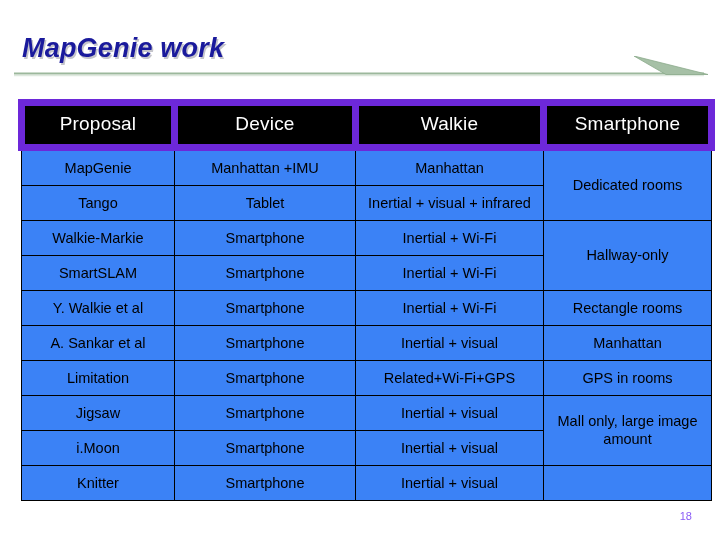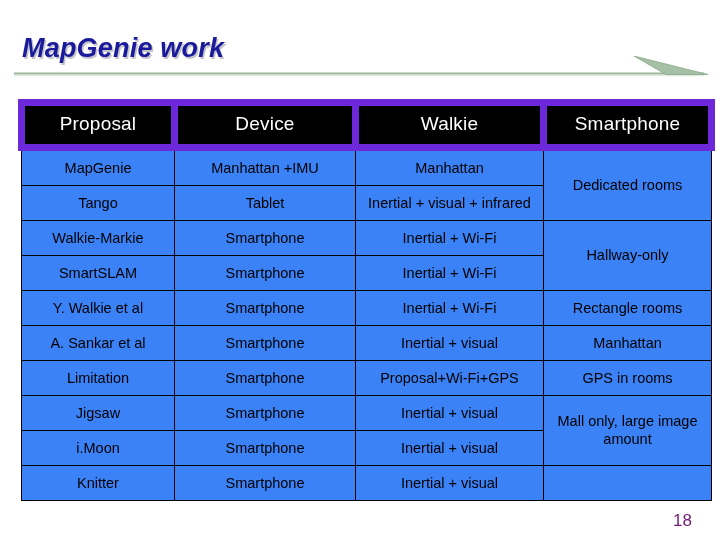--- a/index.html
+++ b/index.html
@@ -79,23 +79,23 @@
   .col-inputs     { width: 188px; }
   .col-limitation { width: 168px; }
 
   .cell-tall { height: 48px; }
   .cell-empty { }
 
   
   .page-number {
     position: absolute;
     right: 28px;
-    bottom: 9px;
-    font-size: 17px;
-    color: #701a75;
+    bottom: 18px;
+    font-size: 11px;
+    color: #8b5cf6;
   }
 </style>
 </head>
 <body>
 
 <div class="slide-title">MapGenie work</div>
 
 <div class="title-rule-wrap">
   <svg width="698" height="26" viewBox="0 0 698 26">
     <line x1="0" y1="17.5" x2="690" y2="17.5" stroke="#9cb89c" stroke-width="2.2"></line>
@@ -150,21 +150,21 @@
       </tr>
       <tr>
         <td>A. Sankar et al</td>
         <td>Smartphone</td>
         <td>Inertial + visual</td>
         <td>Manhattan</td>
       </tr>
       <tr>
         <td>Limitation</td>
         <td>Smartphone</td>
-        <td>Proposal+Wi-Fi+GPS</td>
+        <td>Related+Wi-Fi+GPS</td>
         <td>GPS in rooms</td>
       </tr>
       <tr>
         <td>Jigsaw</td>
         <td>Smartphone</td>
         <td>Inertial + visual</td>
         <td rowspan="2">Mall only, large image amount</td>
       </tr>
       <tr>
         <td>i.Moon</td>

